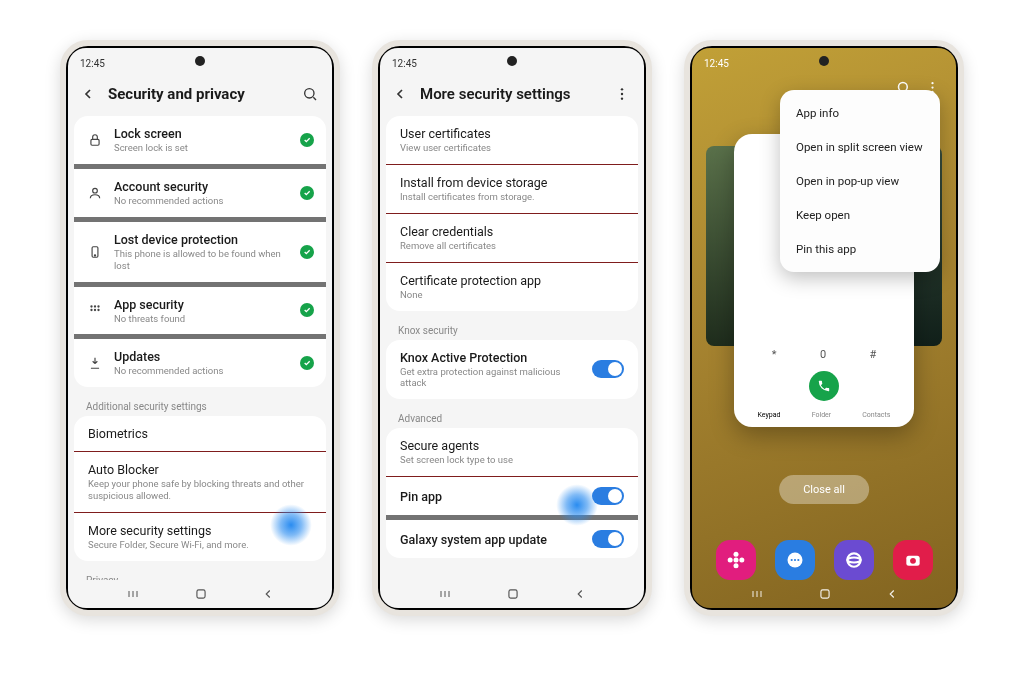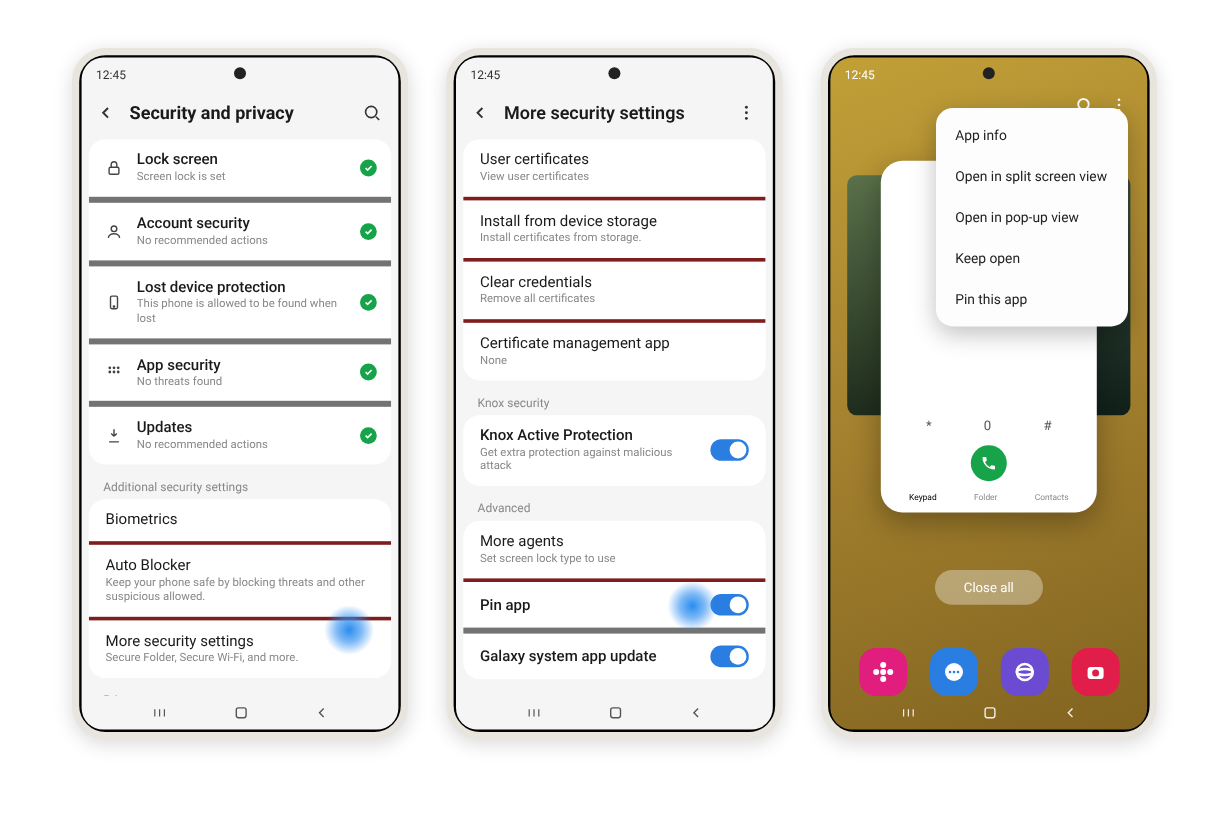--- a/index.html
+++ b/index.html
@@ -17,21 +17,21 @@
   .card { background:#fff; border-radius:14px; overflow:hidden; margin-bottom:8px;}
   .row { display:flex; align-items:center; padding:10px 12px; gap:10px; border-bottom:5px solid #737373;}
   .row:last-child { border-bottom:none;}
   .row .ic { width:18px; display:flex; justify-content:center; color:#444; font-size:13px;}
   .row .txt { flex:1; min-width:0;}
   .row .t1 { font-size:12.5px; color:#1a1a1a; font-weight:500;}
   .row .t2 { font-size:9.5px; color:#888; line-height:1.25; margin-top:1px;}
   .check { width:14px; height:14px; border-radius:50%; background:#16a34a; display:flex; align-items:center; justify-content:center;}
   .check svg { width:8px; height:8px;}
   .section-label { font-size:10px; color:#888; padding:6px 12px 4px 12px;}
-  .simple-row { padding:10px 14px; border-bottom:3px solid #7f1d1d;}
+  .simple-row { padding:10px 14px; border-bottom:1px solid #7f1d1d;}
   .simple-row:last-child{border-bottom:none;}
   .simple-row .t1{font-size:12.5px;color:#1a1a1a;}
   .simple-row .t2{font-size:9.5px;color:#888;margin-top:1px;line-height:1.25;}
   .toggle { width:32px; height:18px; border-radius:10px; background:#2a7de1; position:relative; flex-shrink:0;}
   .toggle::after{content:""; position:absolute; right:2px; top:2px; width:14px; height:14px; border-radius:50%; background:#fff;}
   .highlight { position:absolute; width:42px; height:42px; border-radius:50%; background:radial-gradient(circle,#2a8cf0 0%, rgba(42,140,240,0.6) 35%, rgba(42,140,240,0) 70%); pointer-events:none;}
   .navbar { height:28px; display:flex; justify-content:space-around; align-items:center; padding:4px 30px; color:#555;}
   
   .screen.home { background: linear-gradient(160deg,#c1a037 0%, #a98631 40%, #826420 100%);}
   .dock { position:absolute; bottom:28px; left:0; right:0; display:flex; justify-content:space-around; padding:0 14px;}
@@ -234,38 +234,38 @@
         </div>
         <div class="simple-row">
           <div class="t1">Install from device storage</div>
           <div class="t2">Install certificates from storage.</div>
         </div>
         <div class="simple-row">
           <div class="t1">Clear credentials</div>
           <div class="t2">Remove all certificates</div>
         </div>
         <div class="simple-row">
-          <div class="t1">Certificate management app</div>
+          <div class="t1">Certificate protection app</div>
           <div class="t2">None</div>
         </div>
       </div>
       <div class="section-label">Knox security</div>
       <div class="card">
         <div class="row" style="padding:10px 14px;">
           <div class="txt">
               <div class="t1">Knox Active Protection</div>
               <div class="t2">Get extra protection against malicious attack</div>
             </div>
           <div class="toggle"></div>
         </div>
       </div>
       <div class="section-label">Advanced</div>
       <div class="card">
         <div class="simple-row">
-          <div class="t1">More agents</div>
+          <div class="t1">Secure agents</div>
           <div class="t2">Set screen lock type to use</div>
         </div>
         <div class="row" style="padding:10px 14px;">
           <div class="txt">
               <div class="t1">Pin app</div>
             </div>
           <div class="toggle"></div>
         </div>
         <div class="row" style="padding:10px 14px;">
           <div class="txt">

